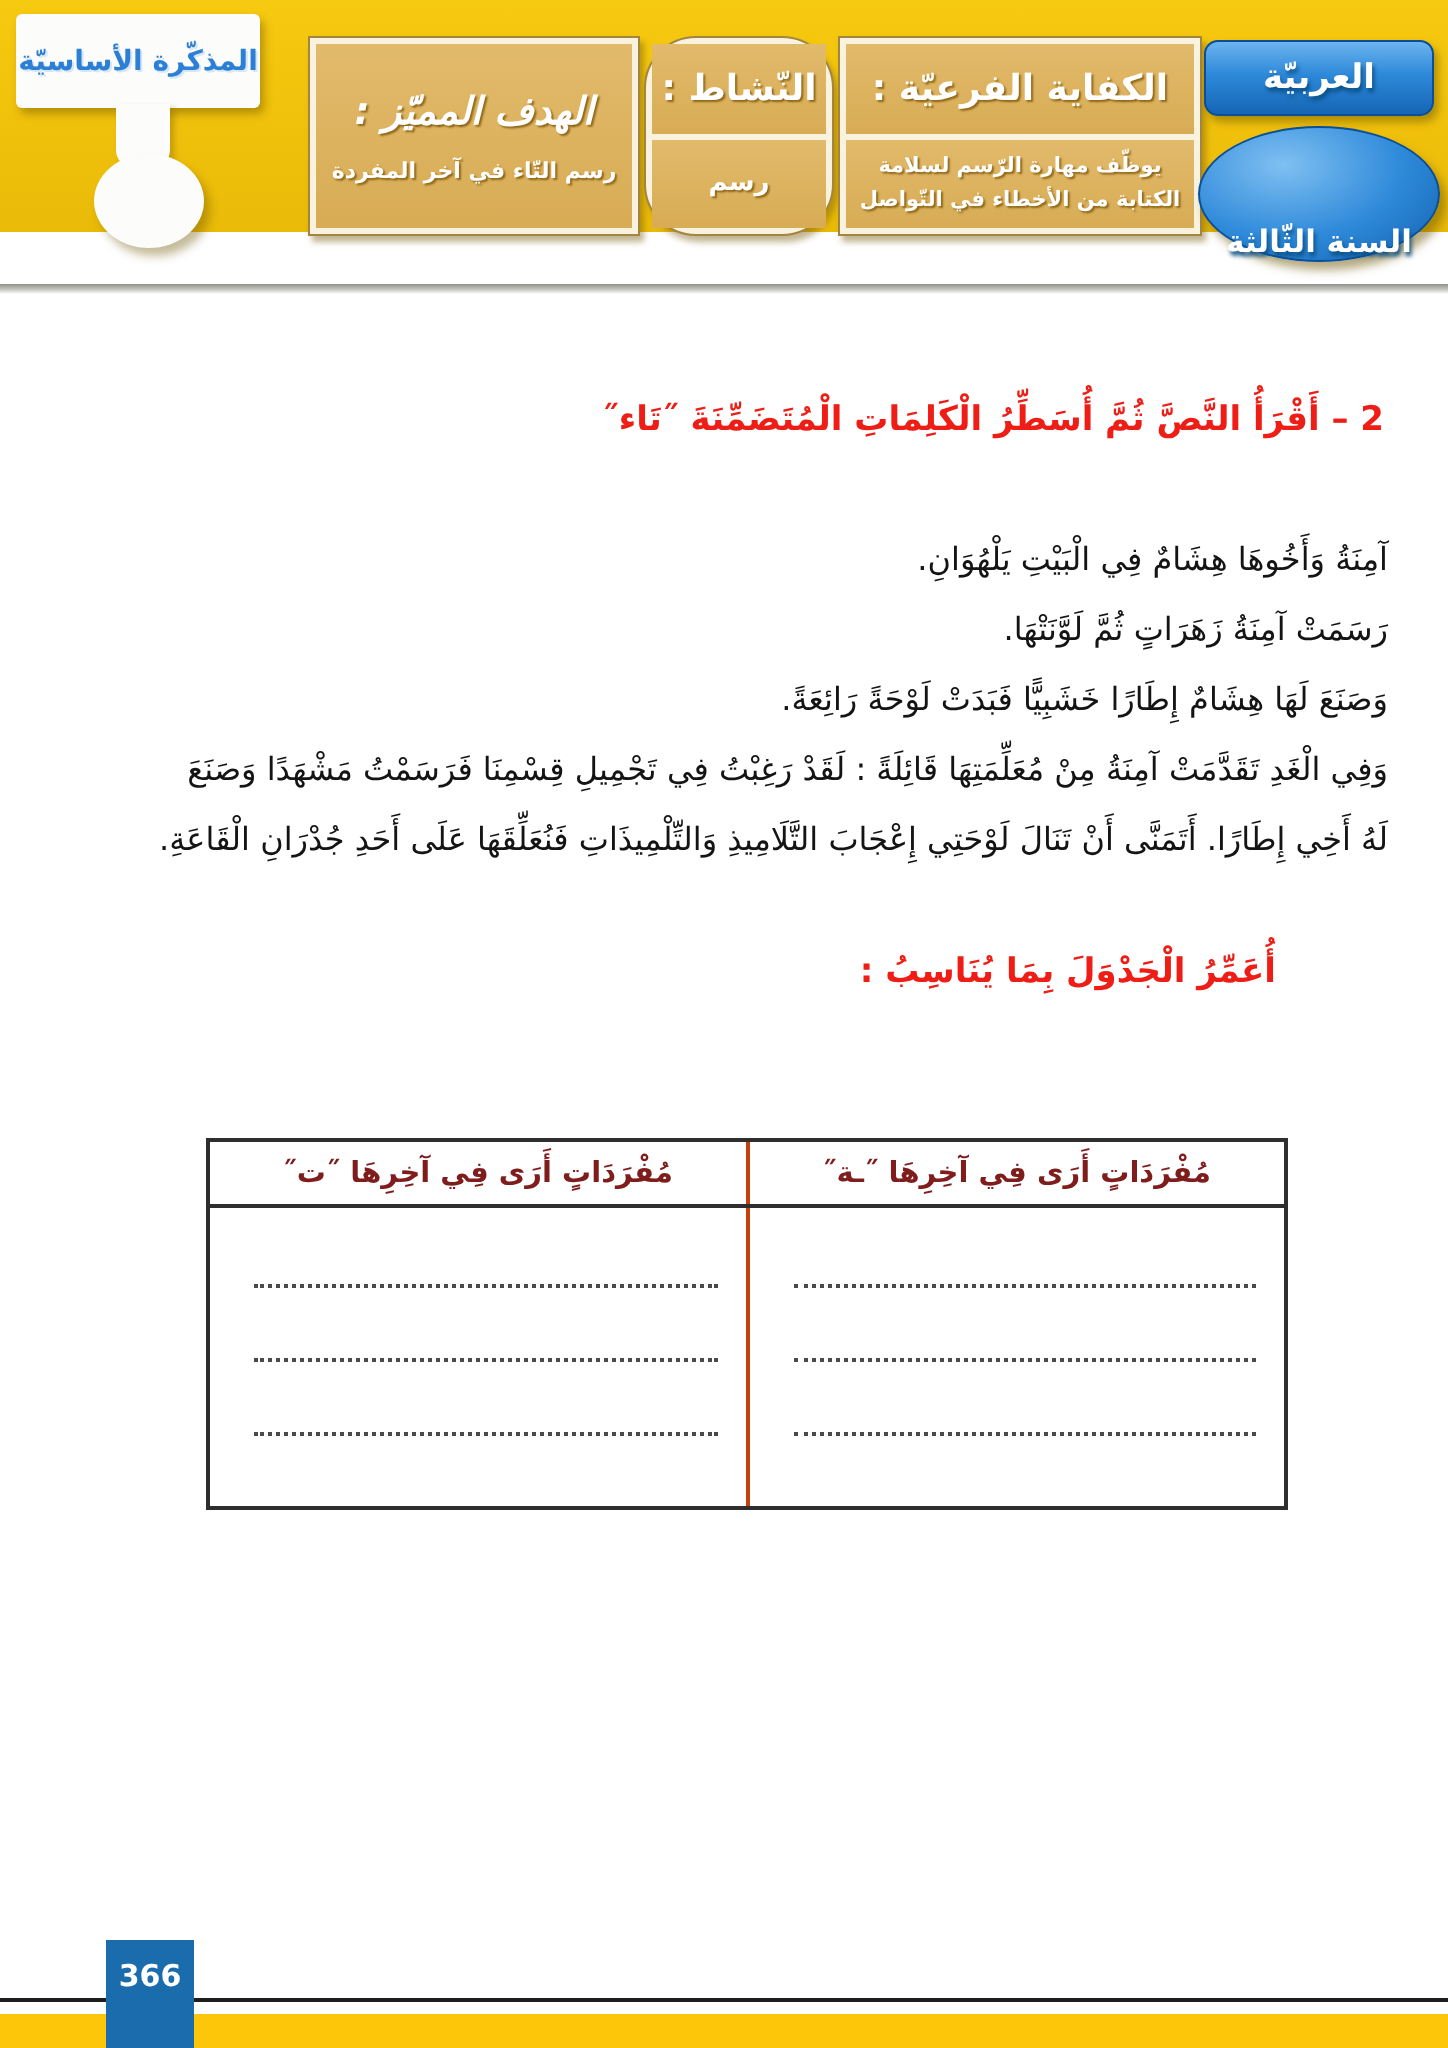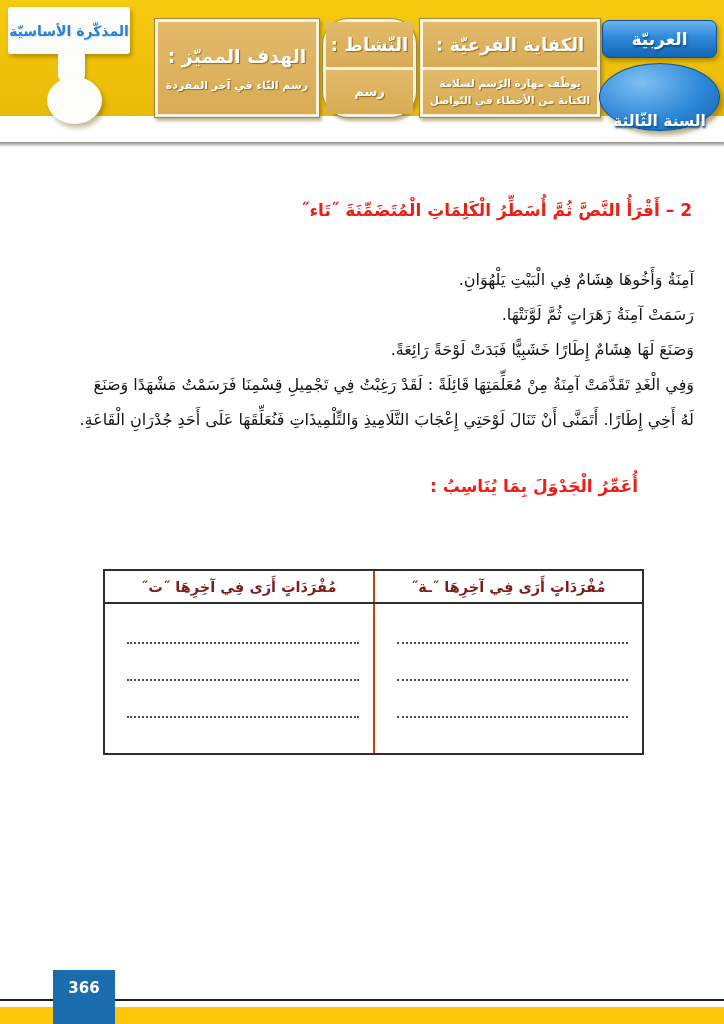--- a/index.html
+++ b/index.html
@@ -70,21 +70,21 @@
     color: #ffffff; font-weight: bold;
     text-shadow: 1px 1px 1px rgba(120,80,0,.75);
     text-align: center;
   }
   .box-goal       { left: 154px; width: 166px; }
   .box-activity   { left: 322px; width: 95px; border-radius: 26px;  }
   .box-competency { left: 419px; width: 182px; }
   .cell-title  { font-size: 18px; }
   .cell-value  { font-size: 13px; }
   .cell-small  { font-size: 10.5px; line-height: 17px; padding: 0 2px; }
-  .box-goal .goal-title { font-size: 19px; margin-bottom: 12px; }
+  .box-goal .goal-title { font-size: 19px; margin-bottom: 12px; font-style: italic; }
   .box-goal .goal-sub   { font-size: 11px; }
 
   
   .btn-subject {
     position: absolute; left: 602px; top: 20px;
     width: 115px; height: 38px;
     background: linear-gradient(180deg, #6cb4ef 0%, #2e89d9 45%, #1566b5 100%);
     border: 1px solid #0a4f97;
     border-radius: 7px;
     box-shadow: 2px 3px 4px rgba(110,85,0,.5);
@@ -151,21 +151,21 @@
   .footer-line {
     position: absolute; left: 0; right: 0; top: 999px;
     height: 2px; background: #1d1d1d;
   }
   .footer-yellow {
     position: absolute; left: 0; right: 0; bottom: 0;
     height: 17px; background: #fdc608;
   }
   .page-num {
     position: absolute; left: 53px; top: 970px;
-    width: 62px; height: 54px;
+    width: 44px; height: 54px;
     background: #1b6cad;
     color: #fff; font-weight: bold; font-size: 15px;
     text-align: center; padding-top: 9px;
     z-index: 3;
   }
 </style>
 </head>
 <body>
 
 <div class="page">

